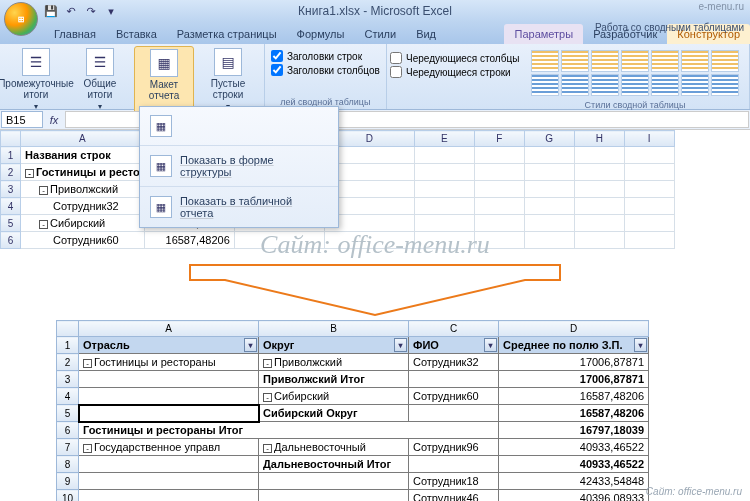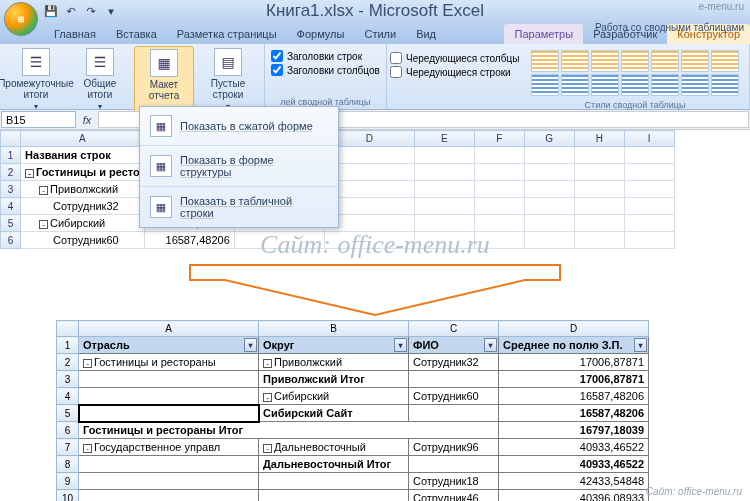--- a/index.html
+++ b/index.html
@@ -3,21 +3,21 @@
 <meta charset="utf-8">
 <style>
 * { box-sizing: border-box; margin: 0; padding: 0; font-family: Tahoma, Arial, sans-serif; }
 body { width: 750px; height: 501px; background: #fff; font-size: 11px; position: relative; overflow: hidden; }
 
 
 .titlebar { height: 22px; background: linear-gradient(#d6e6f8,#bcd4f0); display: flex; align-items: center; position: relative; }
 .orb { width: 34px; height: 34px; border-radius: 50%; background: radial-gradient(circle at 30% 30%, #ffd54f, #ff9800 40%, #4caf50 70%, #2196f3); position: absolute; left: 4px; top: 2px; border: 1px solid #888; z-index: 5; display:flex;align-items:center;justify-content:center;color:#fff;font-weight:bold;font-size:8px; }
 .qat { margin-left: 44px; display: flex; gap: 6px; align-items: center; }
 .qat-btn { width: 14px; height: 14px; display:flex;align-items:center;justify-content:center;color:#336; }
-.title-center { position: absolute; left: 0; right: 0; text-align: center; font-size: 17px; color: #3a4e6f; }
+.title-center { position: absolute; left: 0; right: 0; text-align: center; font-size: 12px; color: #3a4e6f; }
 .url-tag { position:absolute; right:6px; top:1px; font-size:10px; color:#7a8aa0; opacity:.9; }
 
 
 .tabs { height: 22px; background: linear-gradient(#bcd4f0,#a8c6ea); display: flex; align-items: end; padding-left: 44px; }
 .tab { padding: 4px 10px; font-size: 11px; color: #2a3f5f; cursor: pointer; border-radius: 3px 3px 0 0; }
 .tab.param { background: #e8e2f3; color: #5e4ea0; margin-left: auto; }
 .tab.active { background: #fdf0d0; color: #b05a00; }
 
 
 .ribbon { height: 66px; background: linear-gradient(#e8f0fb,#d3e3f6); border-bottom: 1px solid #9db8d9; display: flex; }
@@ -30,21 +30,21 @@
 .group-label { font-size: 9px; color: #5a7097; }
 .checks { display: flex; flex-direction: column; gap: 2px; padding-top: 4px; font-size: 10px; }
 .check-row { display:flex; align-items:flex-end; gap:4px; }
 .check-row input { width:12px;height:12px; }
 .style-gallery { display: grid; grid-template-columns: repeat(7, 28px); grid-template-rows: repeat(2, 22px); gap: 2px; padding: 4px; }
 .style-swatch { border: 1px solid #b8cee8; background: repeating-linear-gradient(#f0c068 0 2px,#fff 2px 4px); }
 .style-swatch.alt { background: repeating-linear-gradient(#6a9ed8 0 2px,#fff 2px 4px); }
 
 
 .fxbar { height: 20px; display: flex; border-bottom: 1px solid #ccc; background:#e8f0fb; }
-.namebox { width: 75px; border: 1px solid #9db8d9; background: #fff; padding: 2px 4px; font-size: 11px; margin: 1px; }
+.namebox { width: 42px; border: 1px solid #9db8d9; background: #fff; padding: 2px 4px; font-size: 11px; margin: 1px; }
 .fx-icon { width: 20px; display:flex;align-items:center;justify-content:center;color:#336;font-style:italic; }
 .fx-input { flex:1; border:1px solid #ccc; background:#fff; margin:1px; }
 
 
 .sheet { position: relative; }
 .grid { border-collapse: collapse; }
 .ch { background: linear-gradient(#f4f8fd,#dbe7f5); border: 1px solid #b8cee8; font-size: 10px; color:#336; text-align:center; height:16px; }
 .rh { background: linear-gradient(#f4f8fd,#dbe7f5); border: 1px solid #b8cee8; font-size: 10px; color:#336; text-align:center; width:20px; }
 .cell { border: 1px solid #d6dfe8; height: 17px; font-size: 11px; padding: 0 4px; white-space: nowrap; }
 .bold { font-weight: bold; }
@@ -268,29 +268,28 @@
           <td class="cell"></td>
           <td class="cell"></td>
         </tr>
       </tbody>
     </table>
 </div>
 
 <div class="menu">
   <div class="menu-item">
       <div class="mi-icon">▦</div>
-      <span class="lbl">Показать в сжатой форме</span>
     </div>
   <div class="menu-item">
       <div class="mi-icon">▦</div>
       <span class="lbl">Показать в форме структуры</span>
     </div>
   <div class="menu-item">
       <div class="mi-icon">▦</div>
-      <span class="lbl">Показать в табличной строки</span>
+      <span class="lbl">Показать в табличной отчета</span>
     </div>
 </div>
 
 <div class="watermark">Сайт: office-menu.ru</div>
 
 <svg class="arrow-wrap" viewBox="0 0 390 60">
   <path d="M10 5 H380 L380 20 L345 20 L195 55 L45 20 L10 20 Z" fill="none" stroke="#ec7a1a" stroke-width="2"></path>
 </svg>
 
 <div class="bottom">
@@ -327,21 +326,21 @@
         <tr>
           <td class="brh">4</td>
           <td class="bcell  "></td>
           <td class="bcell "><span class="outline-btn">-</span>Сибирский</td>
           <td class="bcell">Сотрудник60</td>
           <td class="bcell right ">16587,48206</td>
         </tr>
         <tr>
           <td class="brh">5</td>
           <td class="bcell bold sel2"></td>
-          <td class="bcell bold">Сибирский Сайт</td>
+          <td class="bcell bold">Сибирский Округ</td>
           <td class="bcell"></td>
           <td class="bcell right bold">16587,48206</td>
         </tr>
         <tr>
           <td class="brh">6</td>
           <td class="bcell bold" colspan="3">Гостиницы и рестораны Итог</td>
           <td class="bcell right bold">16797,18039</td>
         </tr>
         <tr>
           <td class="brh">7</td>

